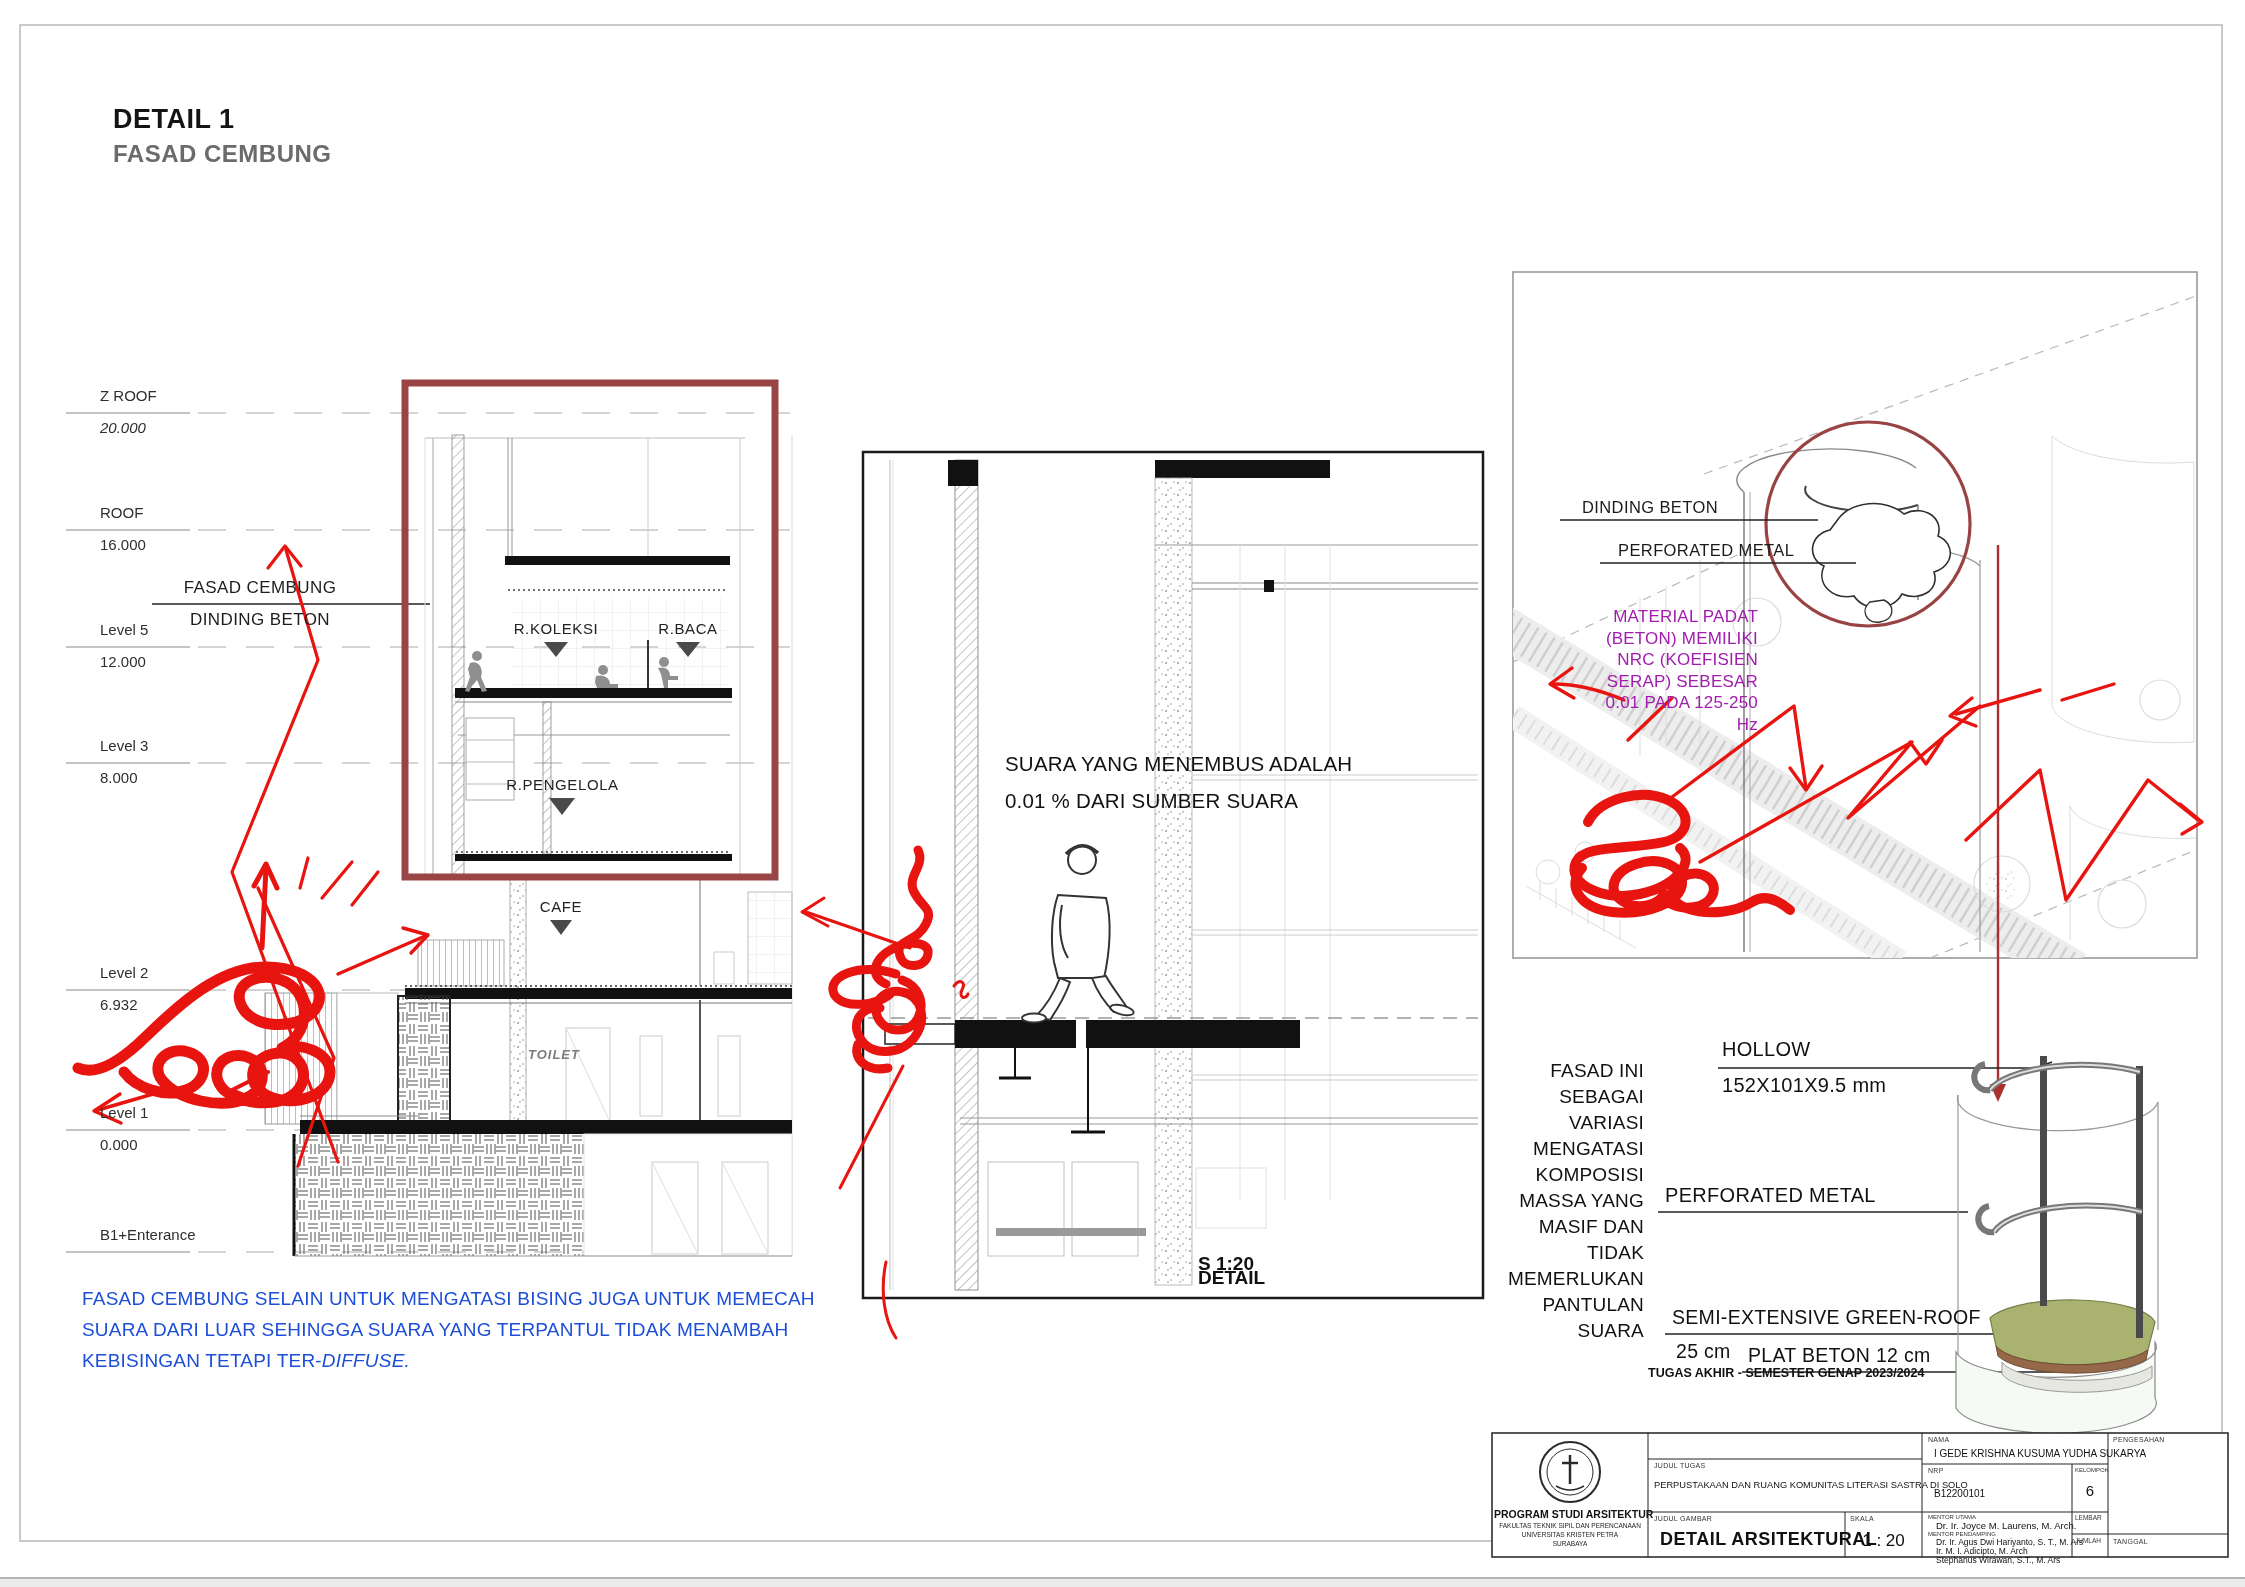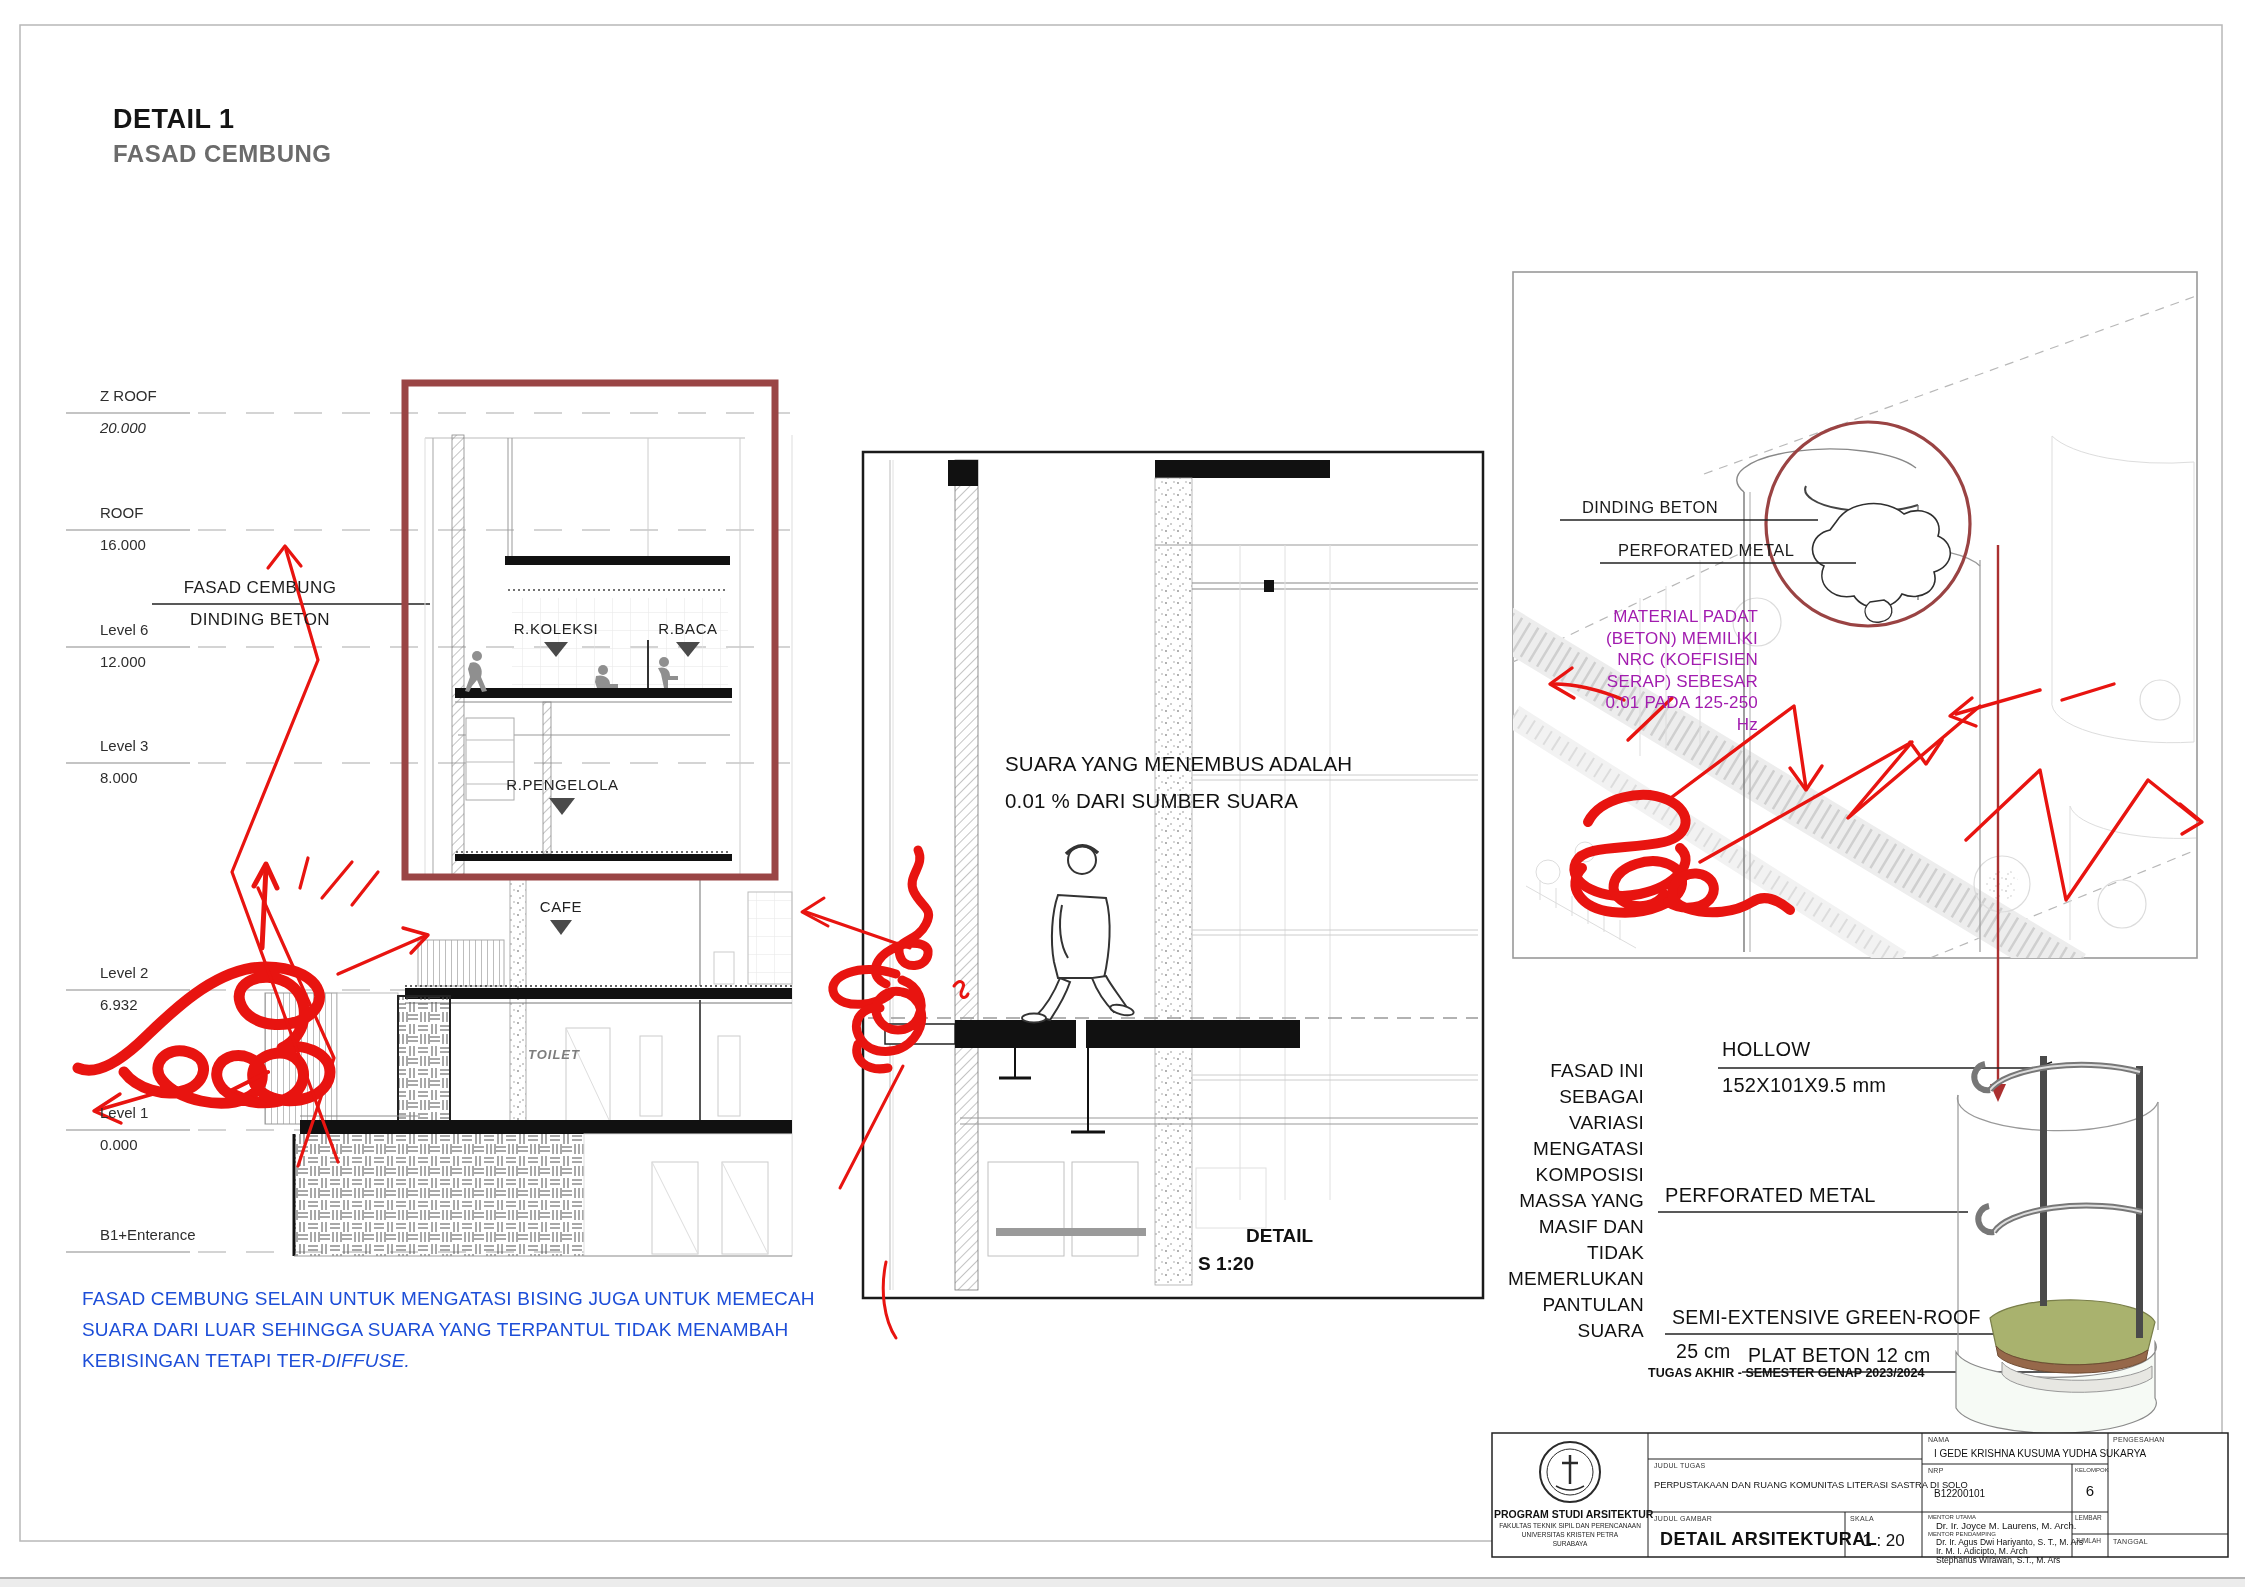--- a/index.html
+++ b/index.html
@@ -379,21 +379,21 @@
   </g>
 </svg>
 
 <div class="t title1" style="left:113px;top:104px;">DETAIL 1</div>
 <div class="t title2" style="left:113px;top:140px;">FASAD CEMBUNG</div>
 
 <div class="t lvl" style="left:100px;top:387px;">Z ROOF</div>
 <div class="t lvl" style="left:100px;top:419px;font-style:italic;">20.000</div>
 <div class="t lvl" style="left:100px;top:504px;">ROOF</div>
 <div class="t lvl" style="left:100px;top:536px;">16.000</div>
-<div class="t lvl" style="left:100px;top:621px;">Level 6</div>
+<div class="t lvl" style="left:100px;top:621px;">Level 5</div>
 <div class="t lvl" style="left:100px;top:653px;">12.000</div>
 <div class="t lvl" style="left:100px;top:737px;">Level 3</div>
 <div class="t lvl" style="left:100px;top:769px;">8.000</div>
 <div class="t lvl" style="left:100px;top:964px;">Level 2</div>
 <div class="t lvl" style="left:100px;top:996px;">6.932</div>
 <div class="t lvl" style="left:100px;top:1104px;">Level 1</div>
 <div class="t lvl" style="left:100px;top:1136px;">0.000</div>
 <div class="t lvl" style="left:100px;top:1226px;">B1+Enterance</div>
 
 <div class="t ann c" style="left:150px;top:578px;width:220px;">FASAD CEMBUNG</div>
@@ -404,21 +404,21 @@
 <div class="t room c" style="left:495px;top:776px;width:135px;">R.PENGELOLA</div>
 <div class="t room c" style="left:516px;top:898px;width:90px;">CAFE</div>
 <div class="t toilet" style="left:528px;top:1048px;">TOILET</div>
 
 <div class="t cap" style="left:82px;top:1288px;">FASAD CEMBUNG SELAIN UNTUK MENGATASI BISING JUGA UNTUK MEMECAH</div>
 <div class="t cap" style="left:82px;top:1319px;">SUARA DARI LUAR SEHINGGA SUARA YANG TERPANTUL TIDAK MENAMBAH</div>
 <div class="t cap" style="left:82px;top:1350px;"><span>KEBISINGAN TETAPI TER-</span><span style="font-style:italic;">DIFFUSE.</span></div>
 
 <div class="t note-mid" style="left:1005px;top:752px;">SUARA YANG MENEMBUS ADALAH</div>
 <div class="t note-mid" style="left:1005px;top:789px;">0.01 % DARI SUMBER SUARA</div>
-<div class="t det" style="left:1198px;top:1225px;margin-left:48px;">DETAIL</div>
+<div class="t det" style="left:1198px;top:1267px;">DETAIL</div>
 <div class="t det" style="left:1198px;top:1253px;">S 1:20</div>
 
 <div class="t isolbl" style="left:1582px;top:498px;">DINDING BETON</div>
 <div class="t isolbl" style="left:1618px;top:541px;">PERFORATED METAL</div>
 <div class="t" style="left:1560px;top:606px;width:198px;">
   <div class="isonote r">MATERIAL PADAT</div>
   <div class="isonote r">(BETON) MEMILIKI</div>
   <div class="isonote r">NRC (KOEFISIEN</div>
   <div class="isonote r">SERAP) SEBESAR</div>
   <div class="isonote r">0.01 PADA 125-250</div>

